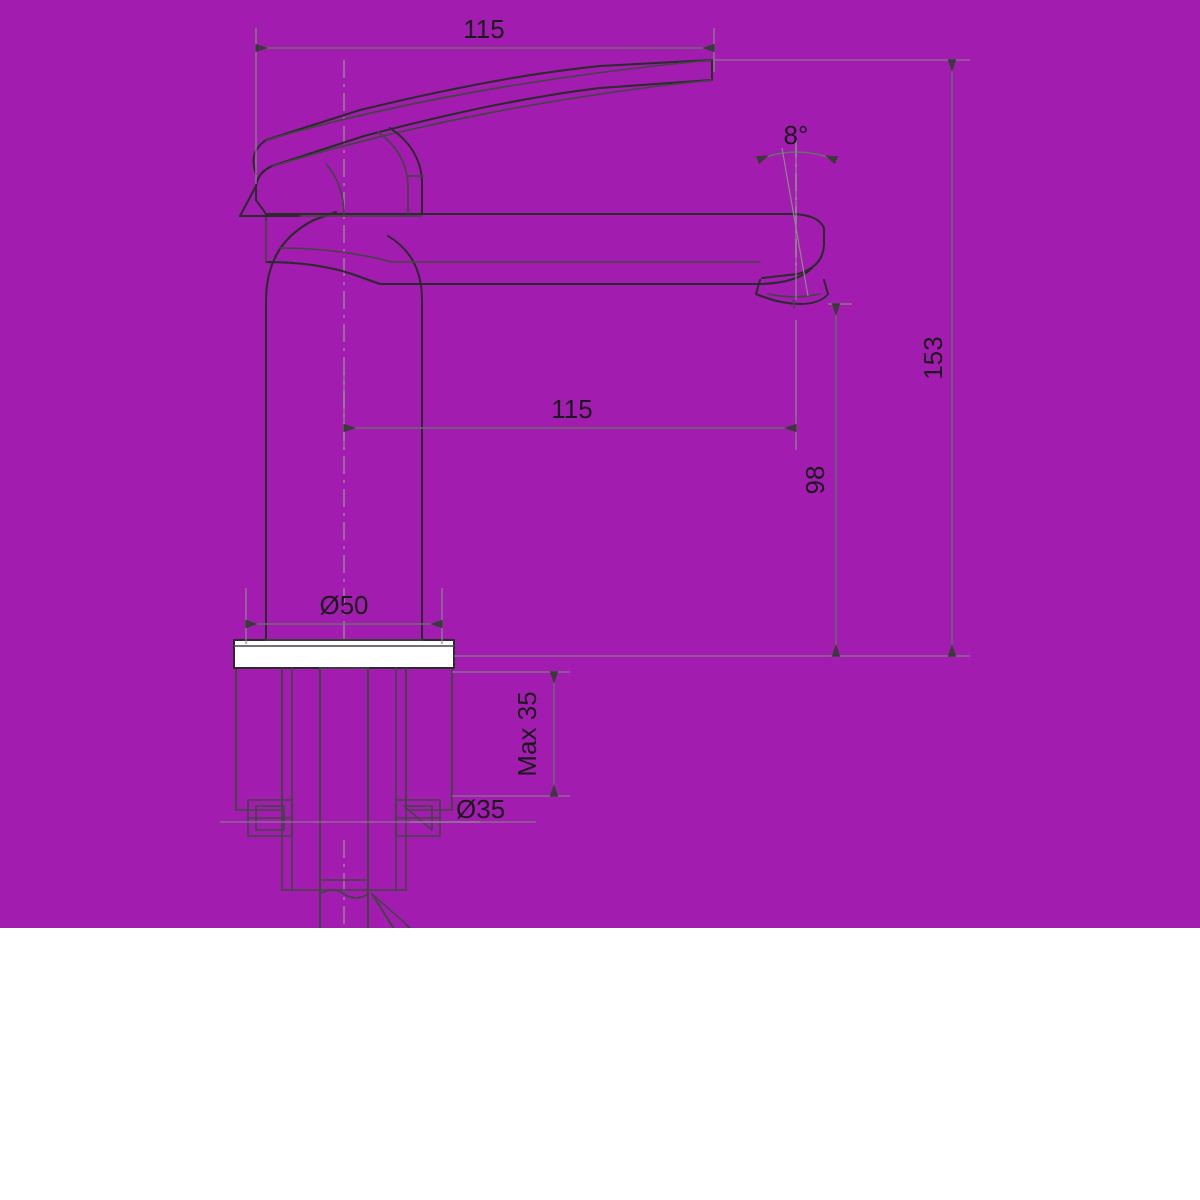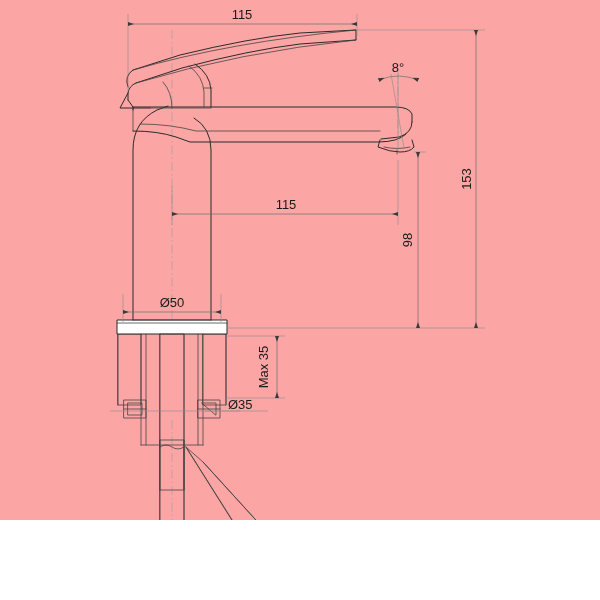--- a/index.html
+++ b/index.html
@@ -6,22 +6,22 @@
     margin: 0;
     padding: 0;
     background: #ffffff;
   }
   body {
     font-family: "Liberation Sans", sans-serif;
   }
   #drawing-root {
     position: relative;
     width: 600px;
-    height: 520px;
-    background: #fca5a5;
+    height: 464px;
+    background: #a21caf;
     overflow: hidden;
   }
   #drawing-svg {
     position: absolute;
     left: 0;
     top: 0;
     width: 600px;
     height: 600px;
     display: block;
   }

